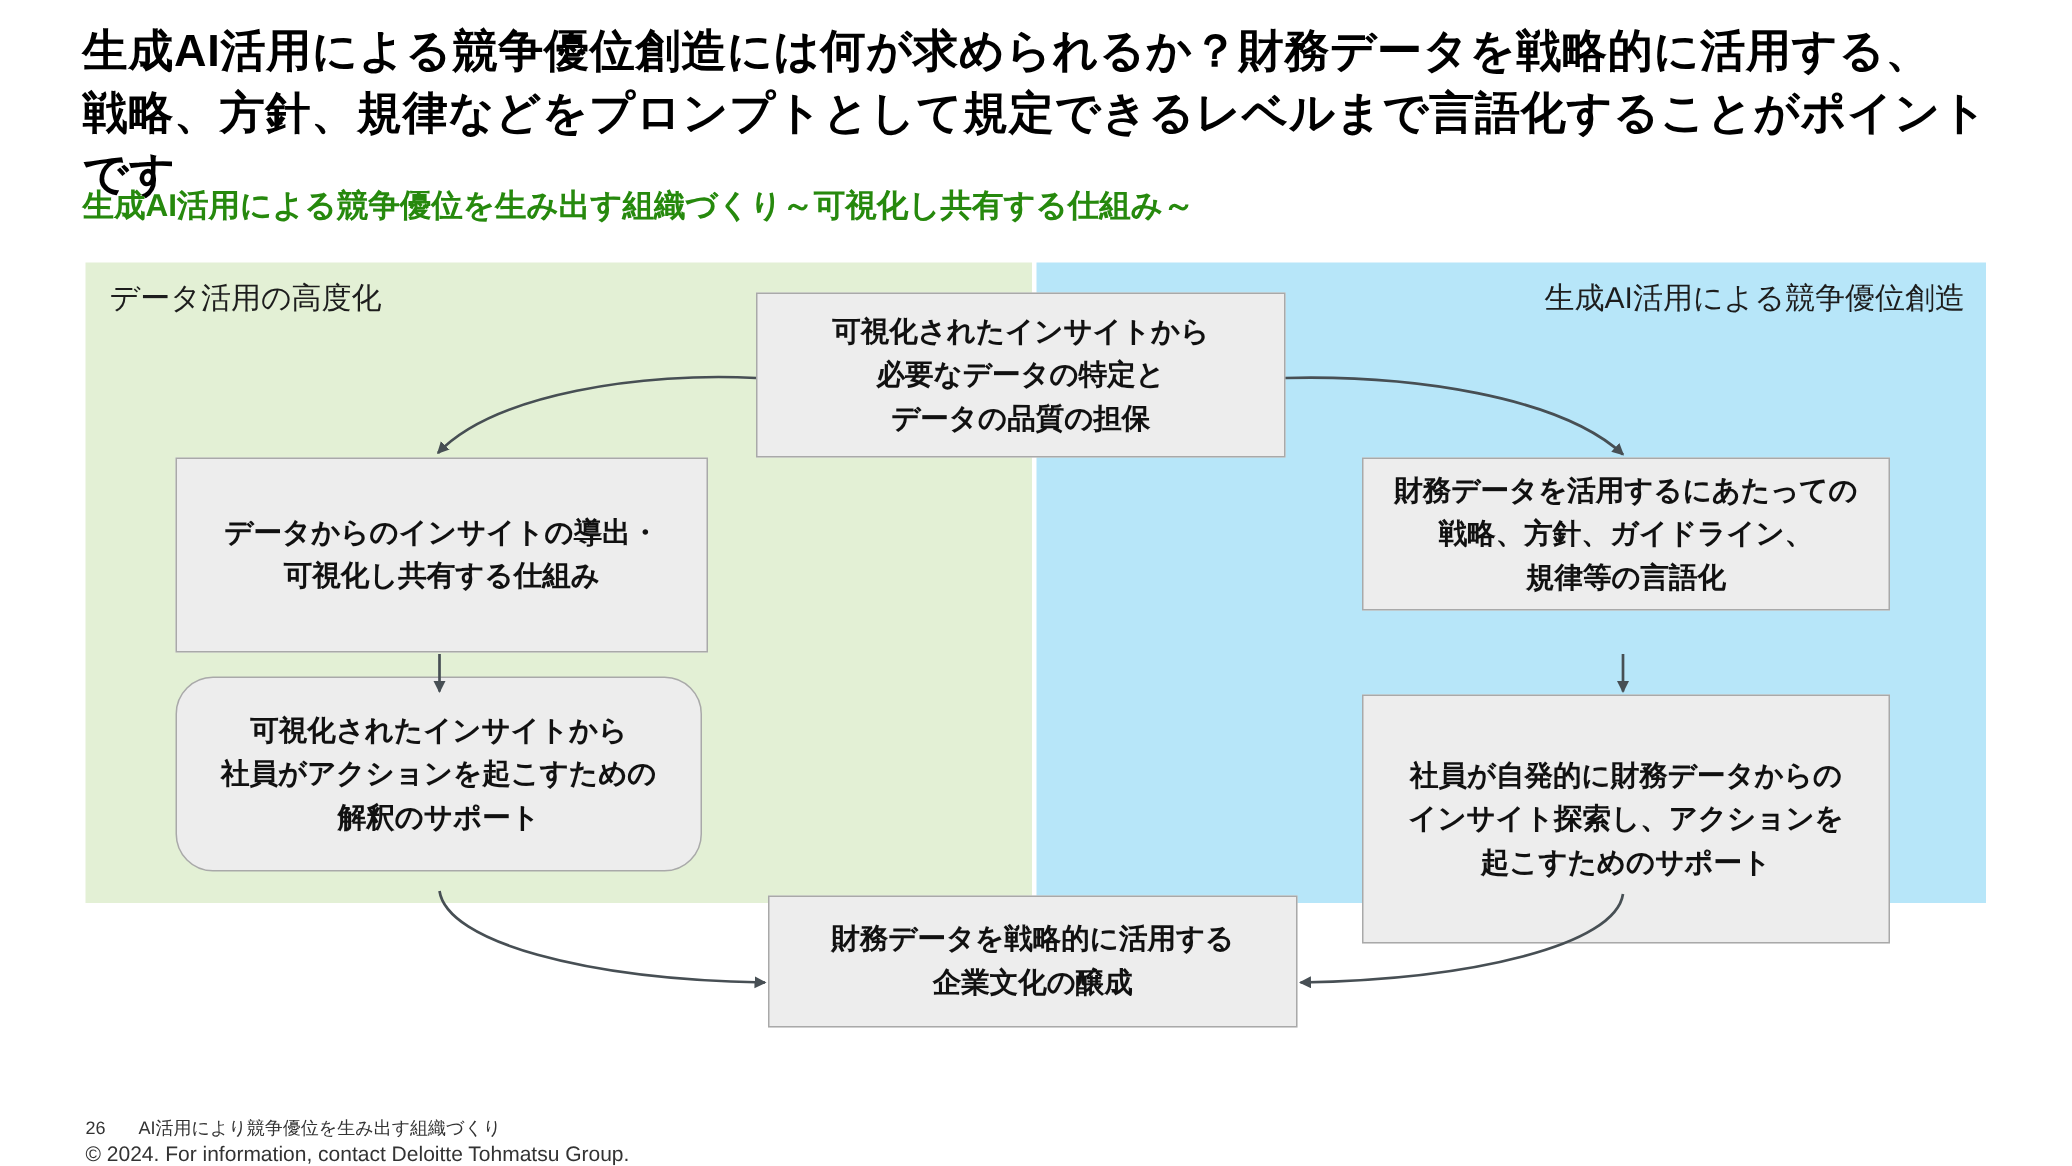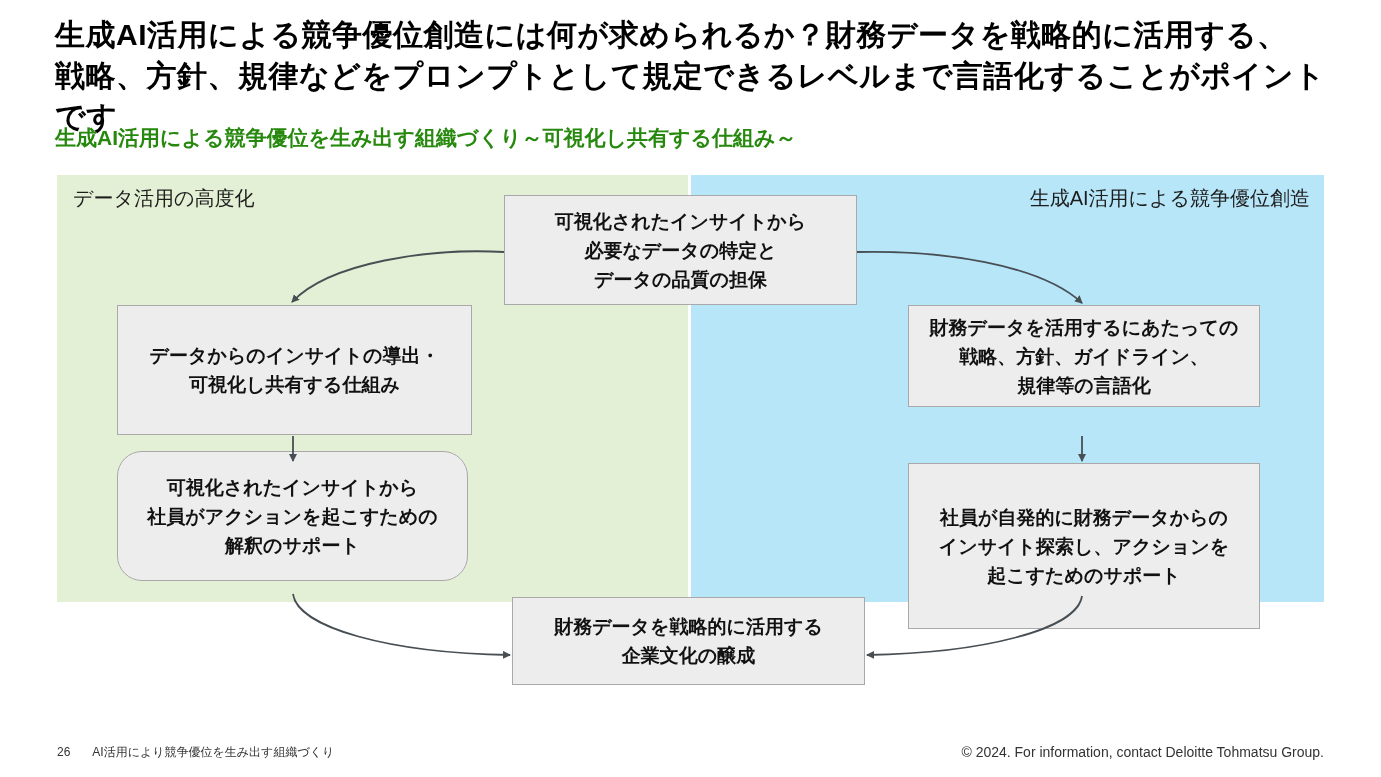--- a/index.html
+++ b/index.html
@@ -38,21 +38,21 @@
   .box-left2 {left:60px; top:276px;width:351px;height:130px;border-radius:25px;}
   .box-right1{left:851px;top:130px;width:352px;height:102px;}
   .box-right2{left:851px;top:288px;width:352px;height:166px;}
   .box-bottom{left:455px;top:422px;width:353px;height:88px;}
   .arrows{position:absolute;left:0;top:0;width:1267px;height:563px;pointer-events:none;}
   .arrows path.arrow-line{fill:none;stroke:var(--arrow,#474f54);stroke-width:1.8px;}
   .arrows marker path{fill:var(--arrow,#474f54);}
   .footer{
     position:absolute;left:57px;right:57px;top:744px;height:24px;
     display:flex;justify-content:space-between;align-items:flex-start;
-    font-size:12px;color:#333;
+    font-size:12px;color:#333;flex-direction:column;
   }
   .footer .page-num{margin-right:22px;}
   .footer-right{font-size:14px;color:#333;}
 </style>
 </head>
 <body>
 
 <div class="slide">
 
   <h1 class="title">生成AI活用による競争優位創造には何が求められるか？財務データを戦略的に活用する、

